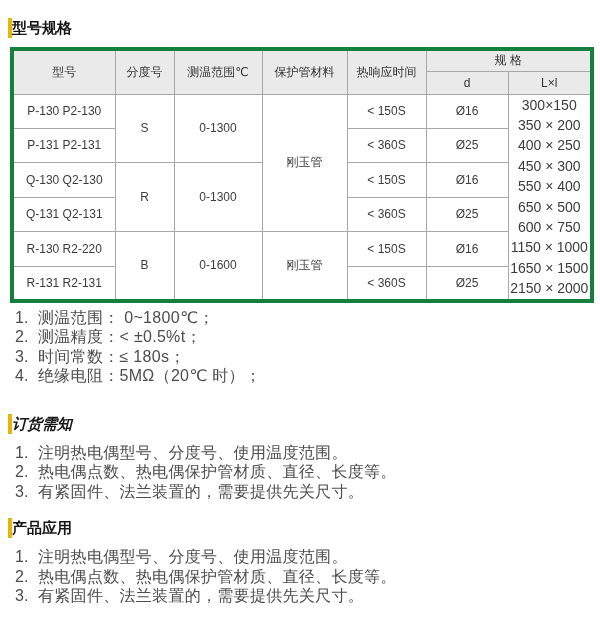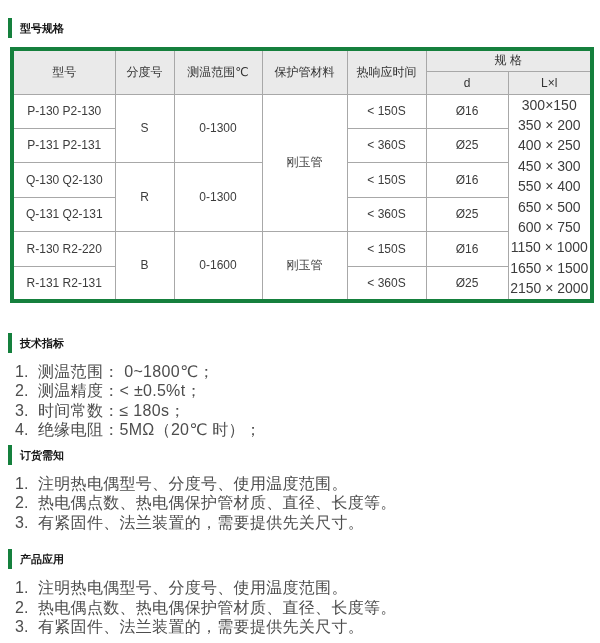--- a/index.html
+++ b/index.html
@@ -4,22 +4,22 @@
 <style>
   html,body { margin:0; padding:0; background:#ffffff; }
   body {
     width:600px; height:643px;
     font-family:"Liberation Sans","DejaVu Sans",sans-serif;
     color:#3c3c3c; overflow:hidden;
   }
   .page { width:600px; height:643px; position:relative; }
   .title-wrap1 { margin:18px 0 9px 12px; position:relative; }
   .title-inner {
-    font-size:11px; font-weight:bold; color:#161616; line-height:20px;
-    border-left:4px solid #15803d; padding-left:8px; margin-left:-4px;
+    font-size:15px; font-weight:bold; color:#161616; line-height:20px;
+    border-left:4px solid #eab308; padding-left:0; margin-left:-4px;
   }
 
   table.spec {
     border-collapse:collapse; table-layout:fixed;
     width:580px; margin-left:10px;
     border:4px solid #15803d;
   }
   table.spec th, table.spec td {
     border:1px solid #a8a8a8;
     text-align:center; vertical-align:middle;
@@ -31,21 +31,21 @@
   tr.hrow2 { height:23px; }
   tr.brow  { height:34px; }
   .lxl-cell div { line-height:20.4px; font-size:14px; color:#3c3c3c; }
 
   .list { margin:5px 0 0 0; }
   .li { line-height:19.5px; font-size:16px; color:#4d4d4d; }
   .li .num { display:inline-block; width:23px; margin-left:15px; }
   .li .txt { letter-spacing:0.3px; }
 
   .mt-tech  { margin-top:30px; }
-  .mt-order { margin-top:5px; }
+  .mt-order { margin-top:28px;font-style:italic; }
   .mt-apply { margin-top:17px; }
 </style>
 </head>
 <body>
 
 <div class="page">
 
   <div class="title-wrap1">
     <div class="title-inner">型号规格</div>
   </div>
@@ -121,23 +121,20 @@
         <td>Ø16</td>
       </tr>
       <tr class="brow">
         <td>R-131 R2-131</td>
         <td>&lt; 360S</td>
         <td>Ø25</td>
       </tr>
     </tbody>
   </table>
 
-  <div class="title-wrap1 mt-tech">
-    <div class="title-inner">技术指标</div>
-  </div>
   <div class="list">
     <div class="li"><span class="num">1.</span><span class="txt">测温范围： 0~1800℃；</span></div>
     <div class="li"><span class="num">2.</span><span class="txt">测温精度：&lt; ±0.5%t；</span></div>
     <div class="li"><span class="num">3.</span><span class="txt">时间常数：≤ 180s；</span></div>
     <div class="li"><span class="num">4.</span><span class="txt">绝缘电阻：5MΩ（20℃ 时）；</span></div>
   </div>
 
   <div class="title-wrap1 mt-order">
     <div class="title-inner">订货需知</div>
   </div>

